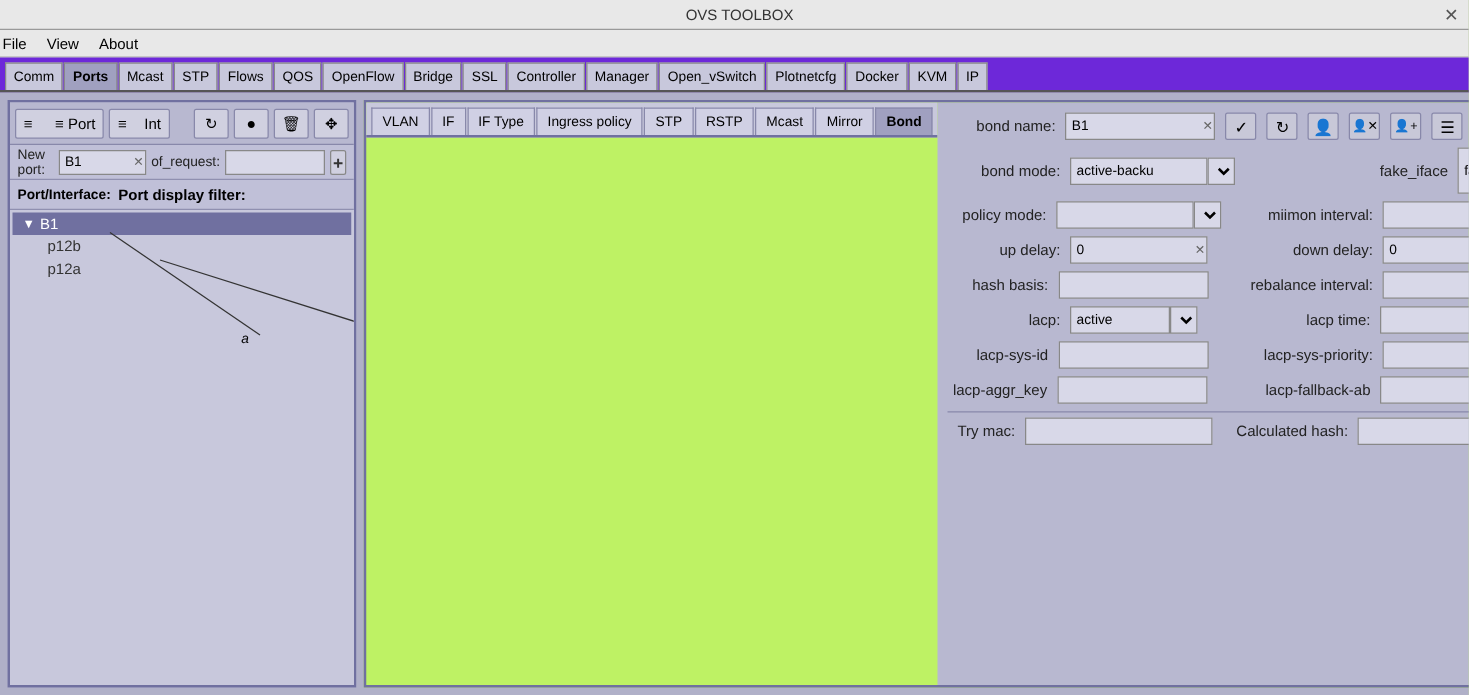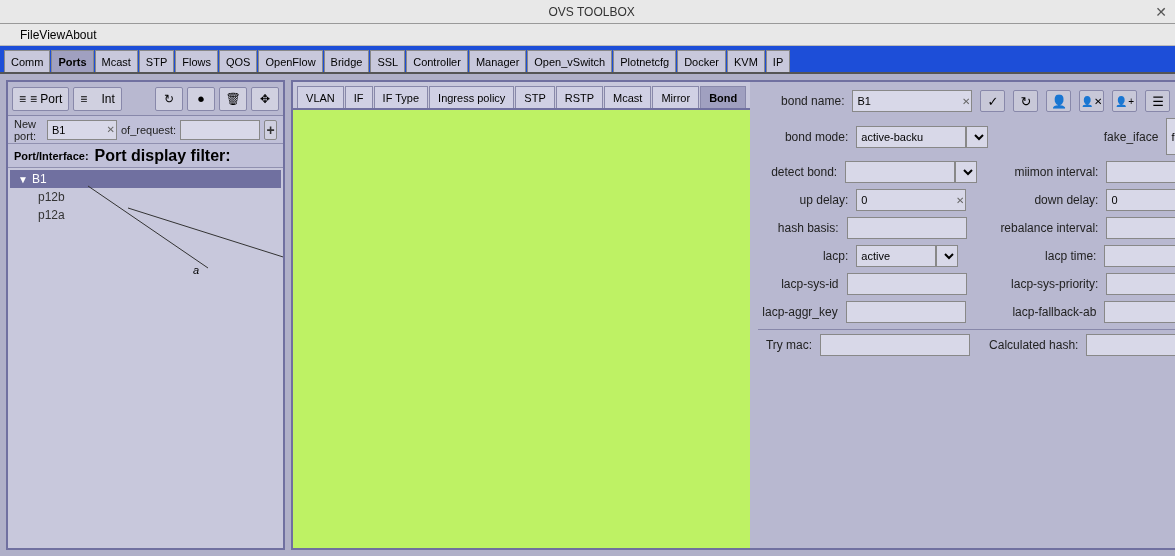--- a/index.html
+++ b/index.html
@@ -17,28 +17,29 @@
     }
     #title-bar .title { flex: 1; text-align: center; font-size: 12px; color: #333; }
     #title-bar .close-btn { cursor: pointer; font-size: 14px; color: #555; }
 
     
     #menu-bar {
       background: #e8e8e8;
       border-bottom: 1px solid #bbb;
       display: flex;
       align-items: center;
-      padding: 2px 20px;
+      padding: 2px 2px;
       height: 22px;
+      gap: 16px;
     }
     #menu-bar span { cursor: pointer; font-size: 12px; }
 
     
     #tab-bar {
-      background: #1d4ed8;
+      background: #6d28d9;
       border-bottom: 2px solid #555;
       display: flex;
       align-items: flex-end;
       padding: 2px 4px 0 4px;
       height: 28px;
       gap: 1px;
     }
     .main-tab {
       background: #c8c8dc;
       border: 1px solid #888;
@@ -294,21 +295,21 @@
   <div class="main-tab">IP</div>
 </div>
 
 <div id="main-content">
 
   <div id="left-panel">
 
     <div id="left-toolbar">
       <button class="toolbar-btn">
         <span>≡</span>
-        <span style="margin-left:2px">≡ Port</span>
+        <span style="margin-left:16px">≡ Port</span>
       </button>
       <button class="toolbar-btn">
         <span>≡</span>
         <span style="margin-left:12px">Int</span>
       </button>
       <div style="flex:1"></div>
       <button class="toolbar-icon-btn">
         <span>↻</span>
       </button>
       <button class="toolbar-icon-btn">
@@ -330,21 +331,21 @@
       </div>
       <span class="label">of_request:</span>
       <div class="input-with-clear">
         <input type="text" style="width: 80px; height: 20px; border: 1px solid rgb(136, 136, 136); padding: 1px 4px; font-size: 11px; background: rgb(216, 216, 232);">
       </div>
       <button class="add-btn">+</button>
     </div>
 
     <div id="port-interface-row">
       <span style="font-size:11px; font-weight:bold;">Port/Interface:</span>
-      <span style="font-size:16px; font-weight:bold;">Port display filter:</span>
+      <span style="font-size:12px; font-weight:bold;">Port display filter:</span>
     </div>
 
     <div id="port-list" style="position:relative;">
       <div class="port-item selected">
         <span style="font-size:10px;">▼</span>
         <span>B1</span>
       </div>
       <div class="port-item child">
         <span>p12b</span>
       </div>
@@ -410,21 +411,21 @@
         </div>
         <span style="flex:1;"></span>
         <span class="field-label" style="width:80px; text-align:right;">fake_iface</span>
         <select style="height:37px; border:1px solid #888; background:#d8d8e8; font-size:11px; width:70px;">
           <option value="false" selected="">false</option>
           <option value="true">true</option>
         </select>
       </div>
 
       <div class="form-row">
-        <span class="field-label" style="width:90px; text-align:right;">detect bond:</span>
+        <span class="field-label" style="width:90px; text-align:right;">policy mode:</span>
         <div style="display:flex; align-items:center; gap:0;">
           <input type="text" style="width: 110px; height: 22px; border: 1px solid rgb(136, 136, 136); padding: 1px 4px; font-size: 11px; background: rgb(216, 216, 232);">
           <select style="height:22px; border:1px solid #888; background:#d8d8e8; font-size:11px; width:22px;">
             <option>▼</option>
           </select>
         </div>
         <span style="flex:1;"></span>
         <span class="field-label" style="width:120px; text-align:right;">miimon interval:</span>
         <input type="text" style="width: 130px; height: 22px; border: 1px solid rgb(136, 136, 136); padding: 1px 4px; font-size: 11px; background: rgb(216, 216, 232);">
       </div>

